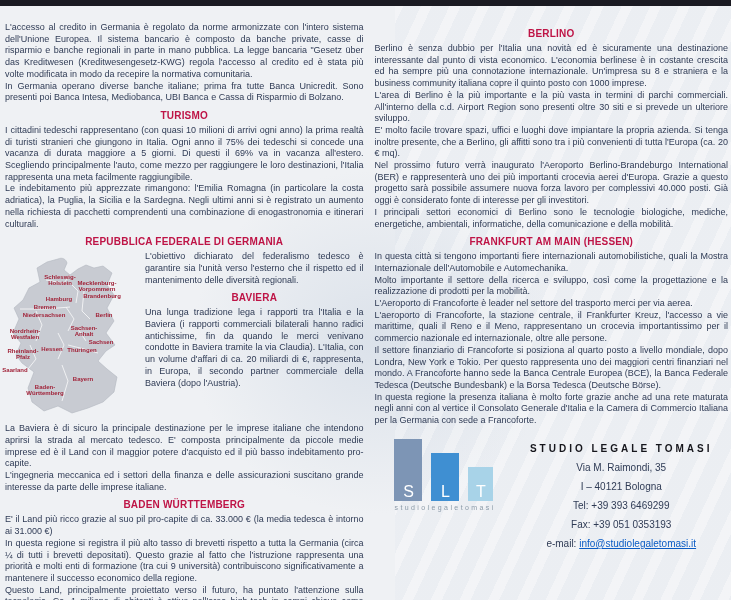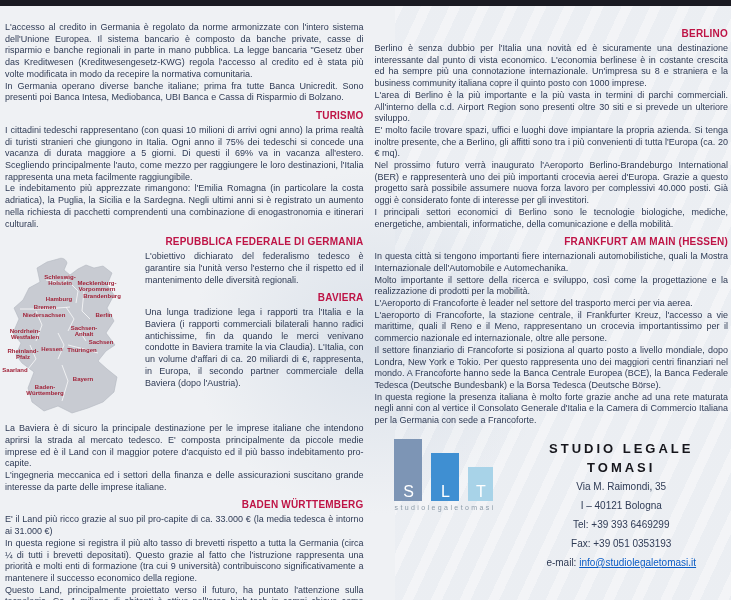--- a/index.html
+++ b/index.html
@@ -11,40 +11,40 @@
   }
   .topbar{position:absolute;left:0;top:0;width:734px;height:6px;background:#1a1a22;z-index:3;}
   .bg-blob{position:absolute;left:26%;top:28%;width:50%;height:58%;
     background:radial-gradient(ellipse at center, rgba(203,213,226,0.55), rgba(203,213,226,0) 70%);z-index:0;}
   .bg-streaks{position:absolute;right:0;top:0;width:46%;height:100%;opacity:.35;z-index:0;
     background:repeating-linear-gradient(115deg, rgba(255,255,255,0.7) 0 10px, rgba(219,226,236,0.55) 10px 26px);}
   .cols{position:relative;z-index:1;display:flex;padding:22px 3px 0 5px;gap:11px;}
   .col{width:360px;}
   .col.right{width:355px;}
   p.bp{margin:0;font-size:9px;line-height:11.7px;text-align:justify;color:#2f3b55;}
-  h2.sh{margin:6px 0 3px;font-size:10px;line-height:12px;font-weight:bold;text-align:right;
+  h2.sh{margin:6px 0 3px;font-size:10px;line-height:12px;font-weight:bold;text-align:center;
     color:#be1446;letter-spacing:.2px;}
   .clearb{clear:both;}
   
   .map-wrap{position:relative;float:left;width:132px;height:168px;margin:2px 8px 2px 0;}
   .map-wrap svg{position:absolute;left:0;top:0;}
   .map-label{position:absolute;transform:translate(-50%,-50%);font-size:6px;line-height:6.2px;
     color:#a12339;text-align:center;width:46px;font-weight:bold;}
   
   .contact{display:flex;margin-top:12px;align-items:flex-start;}
   .logo{margin-left:20px;width:120px;}
   .bars{display:flex;align-items:flex-end;gap:9px;height:62px;}
   .bar{display:flex;align-items:flex-end;justify-content:center;color:#fff;
     font-size:16px;line-height:18px;font-weight:normal;}
   .bar.b1{width:28px;height:62px;background:#7d95b5;}
   .bar.b2{width:28px;height:48px;background:#3f8fd2;}
   .bar.b3{width:25px;height:34px;background:#a8d3e8;}
   .logo-caption{margin-top:3px;font-size:7px;letter-spacing:2.4px;color:#8b9aa8;white-space:nowrap;}
   .c-info{flex:1;text-align:center;font-size:10px;line-height:19px;color:#2f3b55;}
-  .c-name{font-weight:bold;letter-spacing:3px;color:#16161c;font-size:13px;}
+  .c-name{font-weight:bold;letter-spacing:3px;color:#16161c;font-size:10px;}
   a.link{color:#0b5cc4;text-decoration:underline;cursor:pointer;}
 </style>
 </head>
 <body>
 
 <div class="page">
   <div class="topbar"></div>
   <div class="bg-blob"></div>
   <div class="bg-streaks"></div>
 

